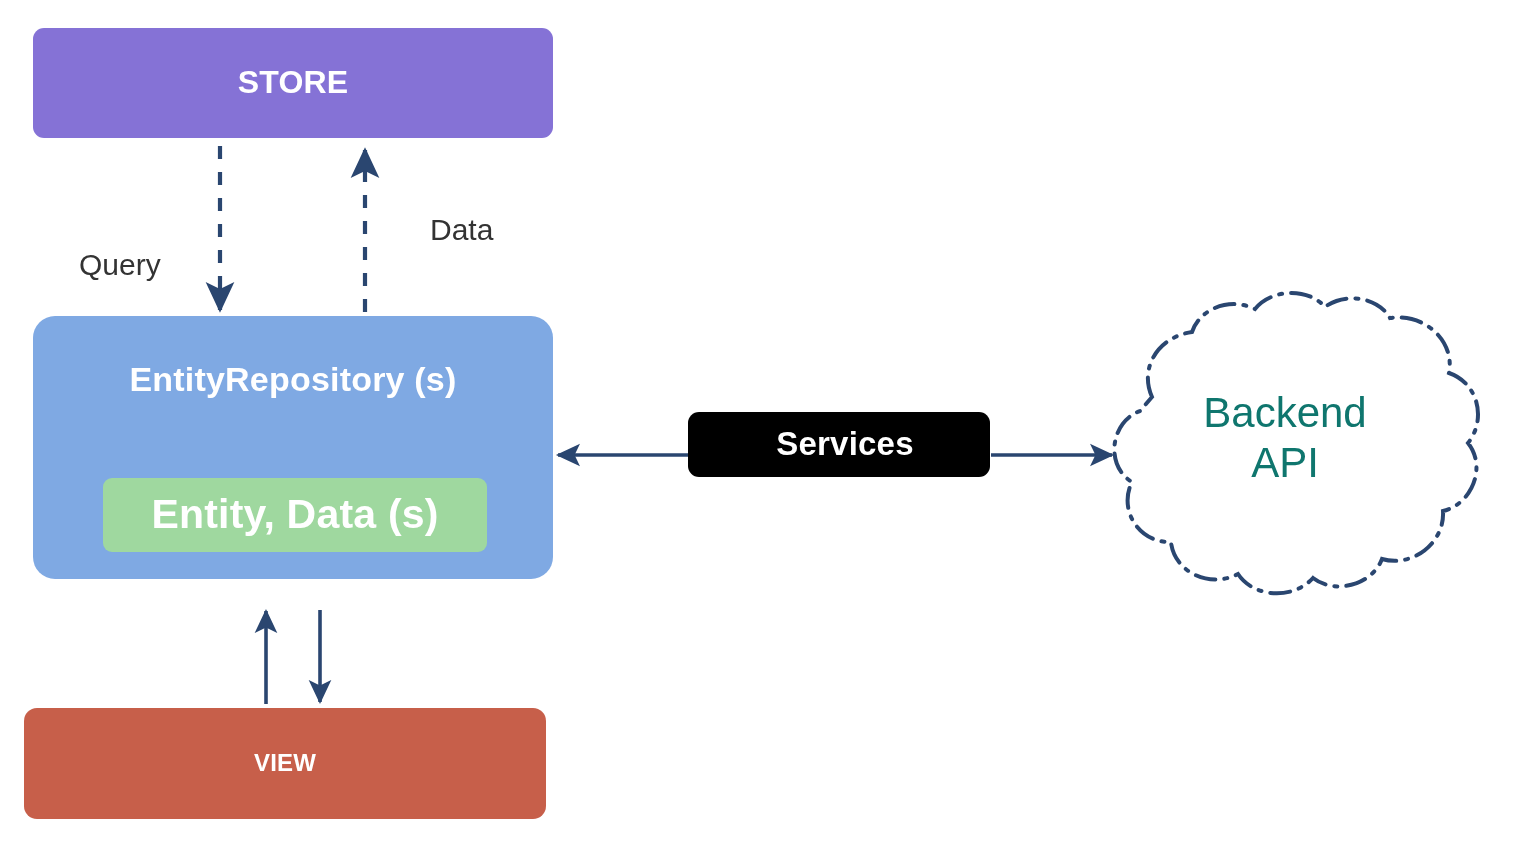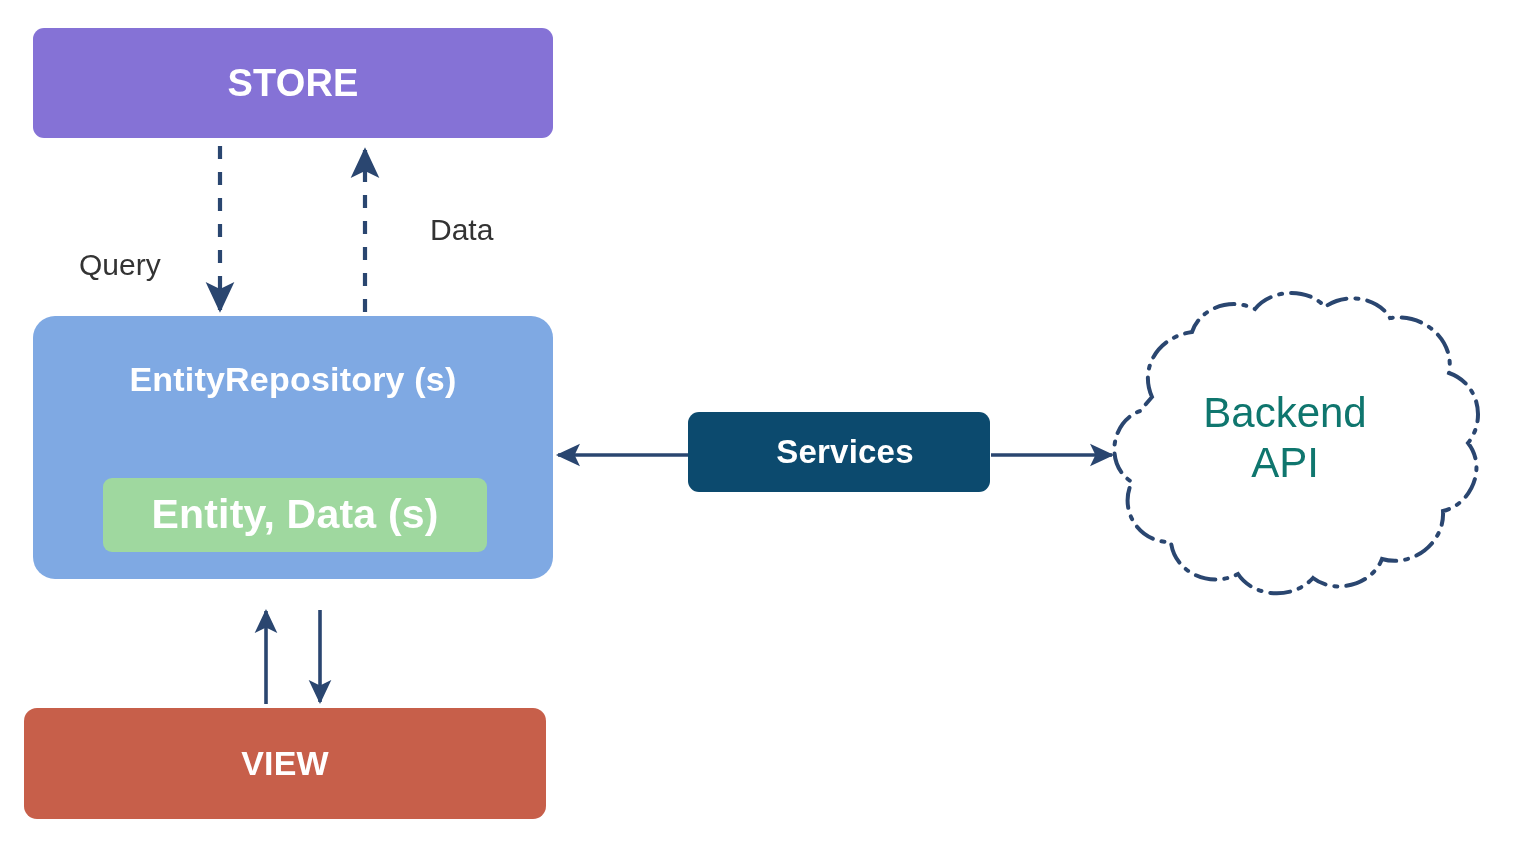--- a/index.html
+++ b/index.html
@@ -45,21 +45,21 @@
 
   
   #store-node {
     left: 33px;
     top: 28px;
     width: 520px;
     height: 110px;
     background: #8572D6;
     border-radius: 11px;
   }
-  #store-node .node-label { font-size: 38px; }
+  #store-node .node-label { font-size: 32px; }
 
   
   #repository-node {
     left: 33px;
     top: 316px;
     width: 520px;
     height: 263px;
     background: #7FA9E3;
     border-radius: 22px;
     justify-content: flex-start;
@@ -84,29 +84,29 @@
 
   
   #view-node {
     left: 24px;
     top: 708px;
     width: 522px;
     height: 111px;
     background: #C75F4A;
     border-radius: 13px;
   }
-  #view-node .node-label { font-size: 34px; }
+  #view-node .node-label { font-size: 24px; }
 
   
   #services-node {
     left: 688px;
     top: 412px;
     width: 302px;
-    height: 80px;
-    background: #0c4a6e;
+    height: 65px;
+    background: #000000;
     border-radius: 11px;
     padding-left: 12px;
   }
   #services-node .node-label { font-size: 33px; }
 
   
   #backend-api-label {
     position: absolute;
     left: 1135px;
     top: 388px;

